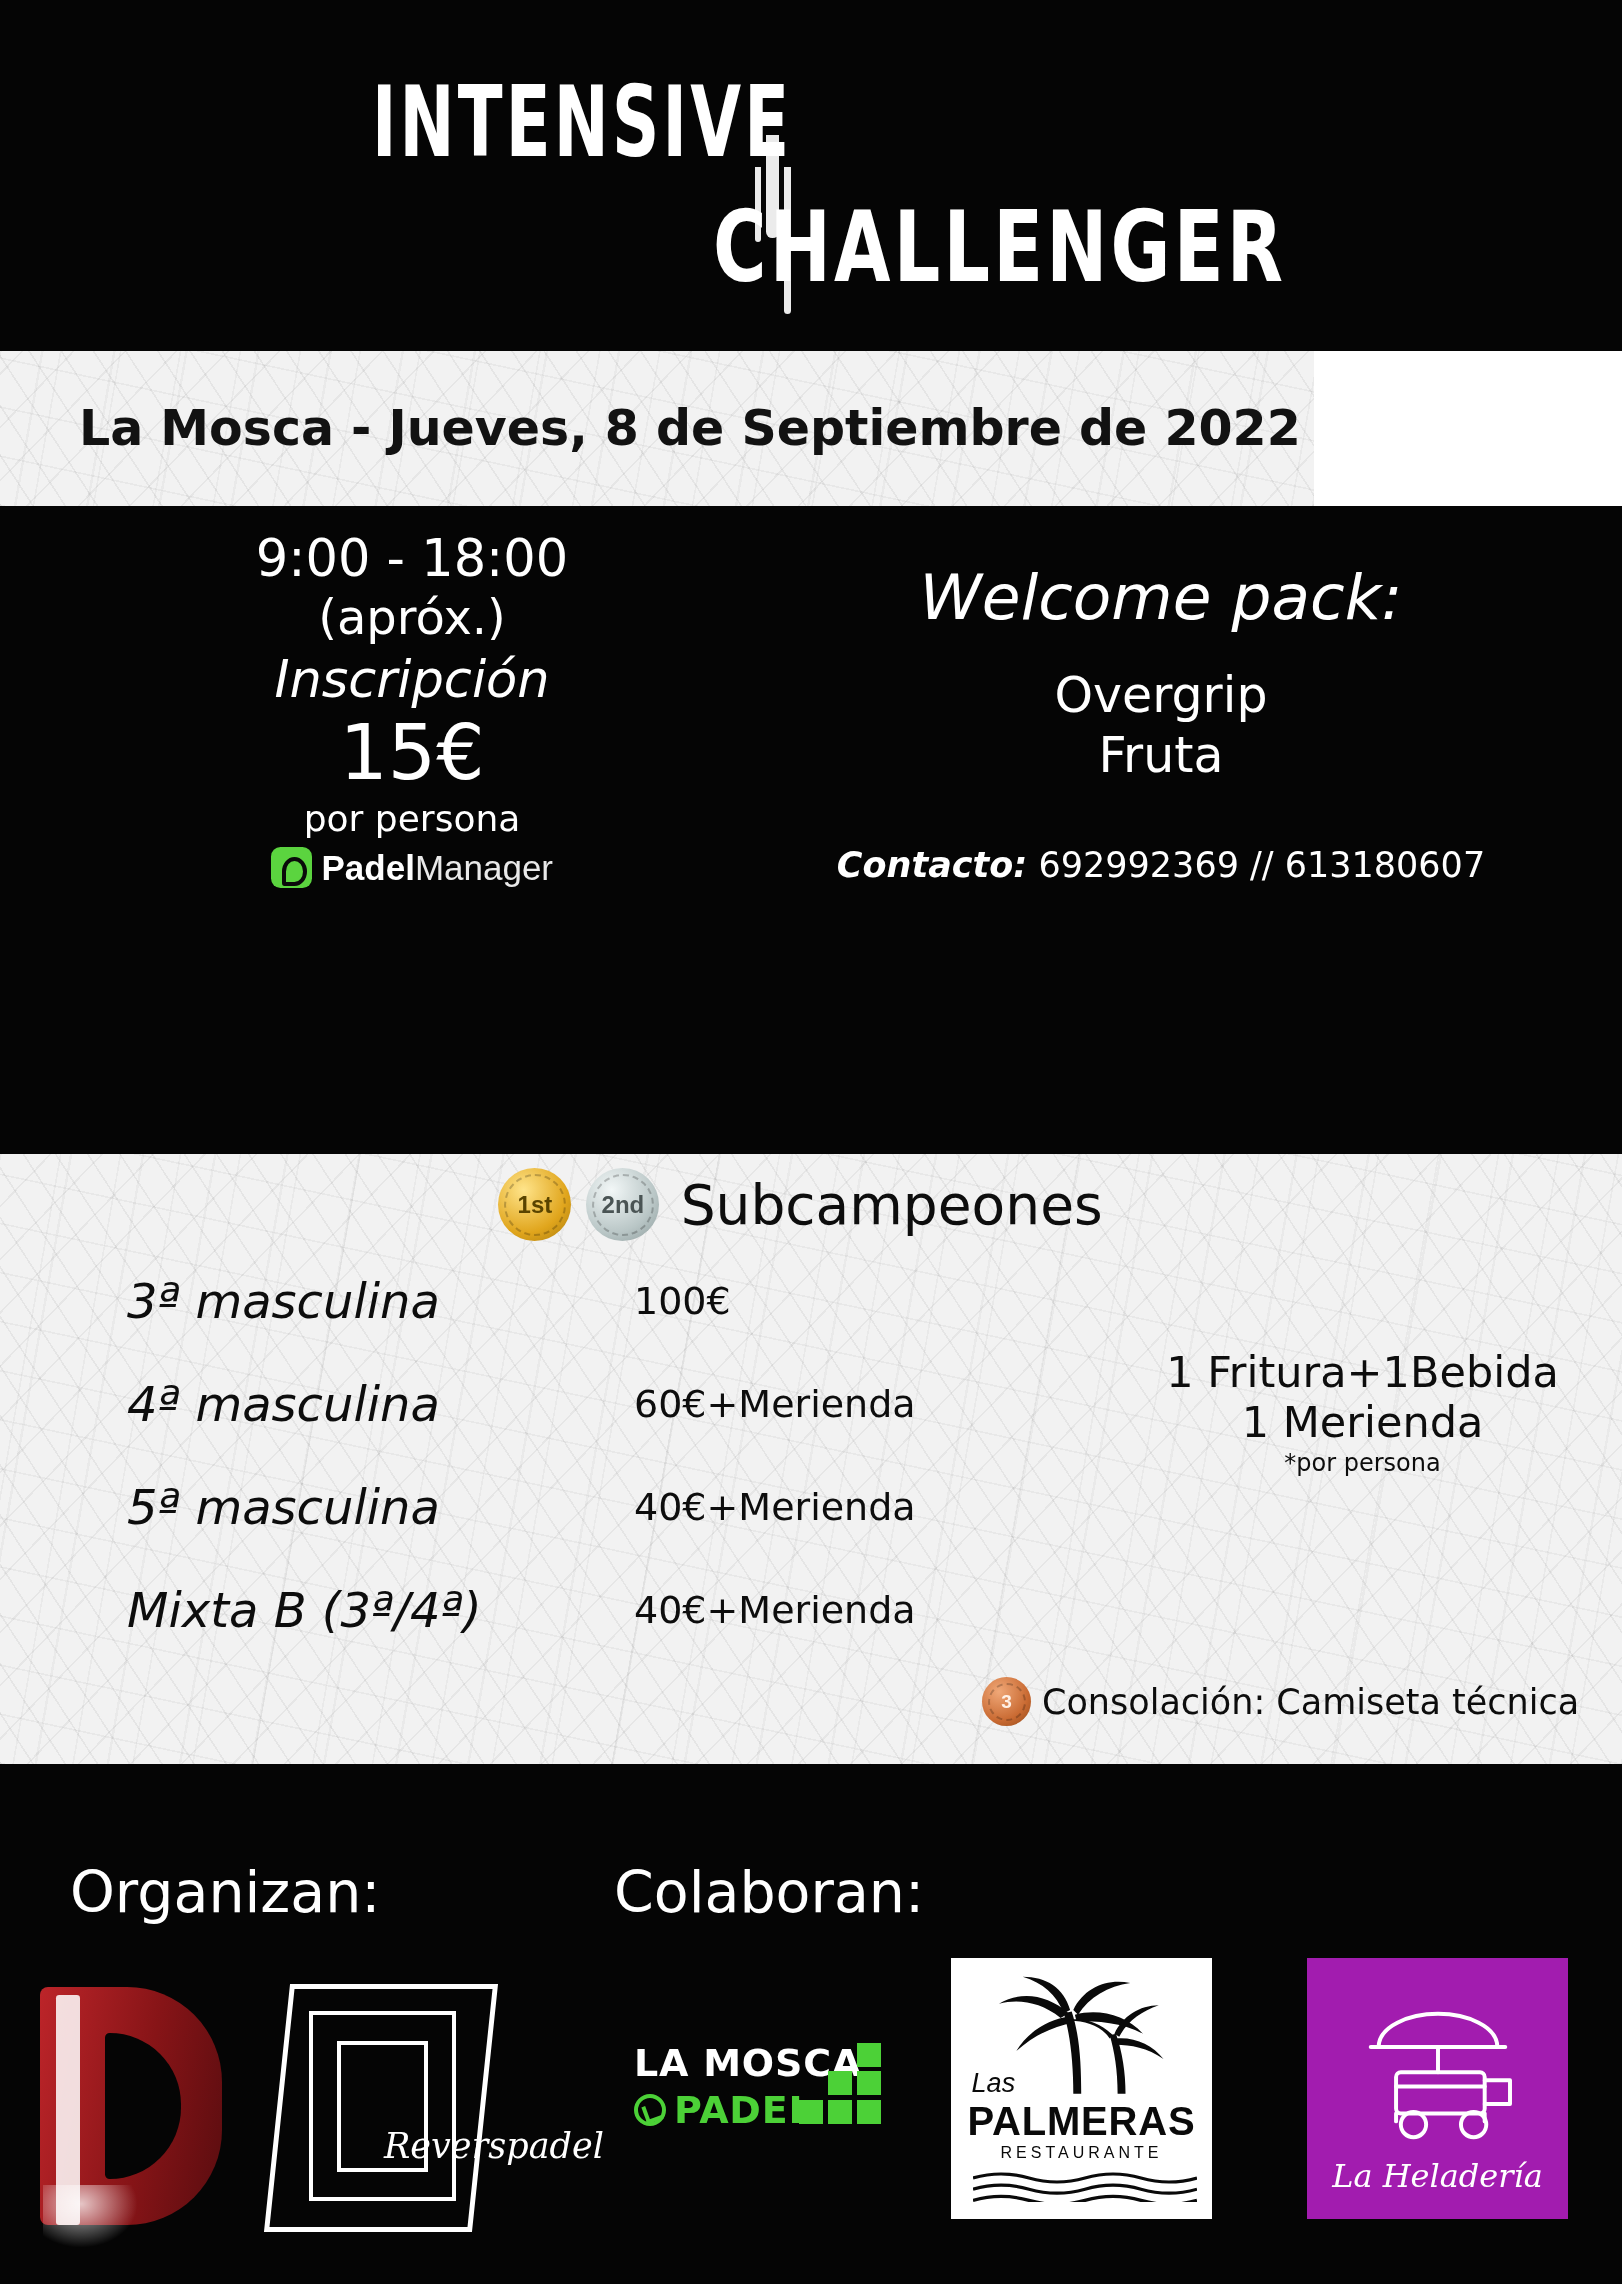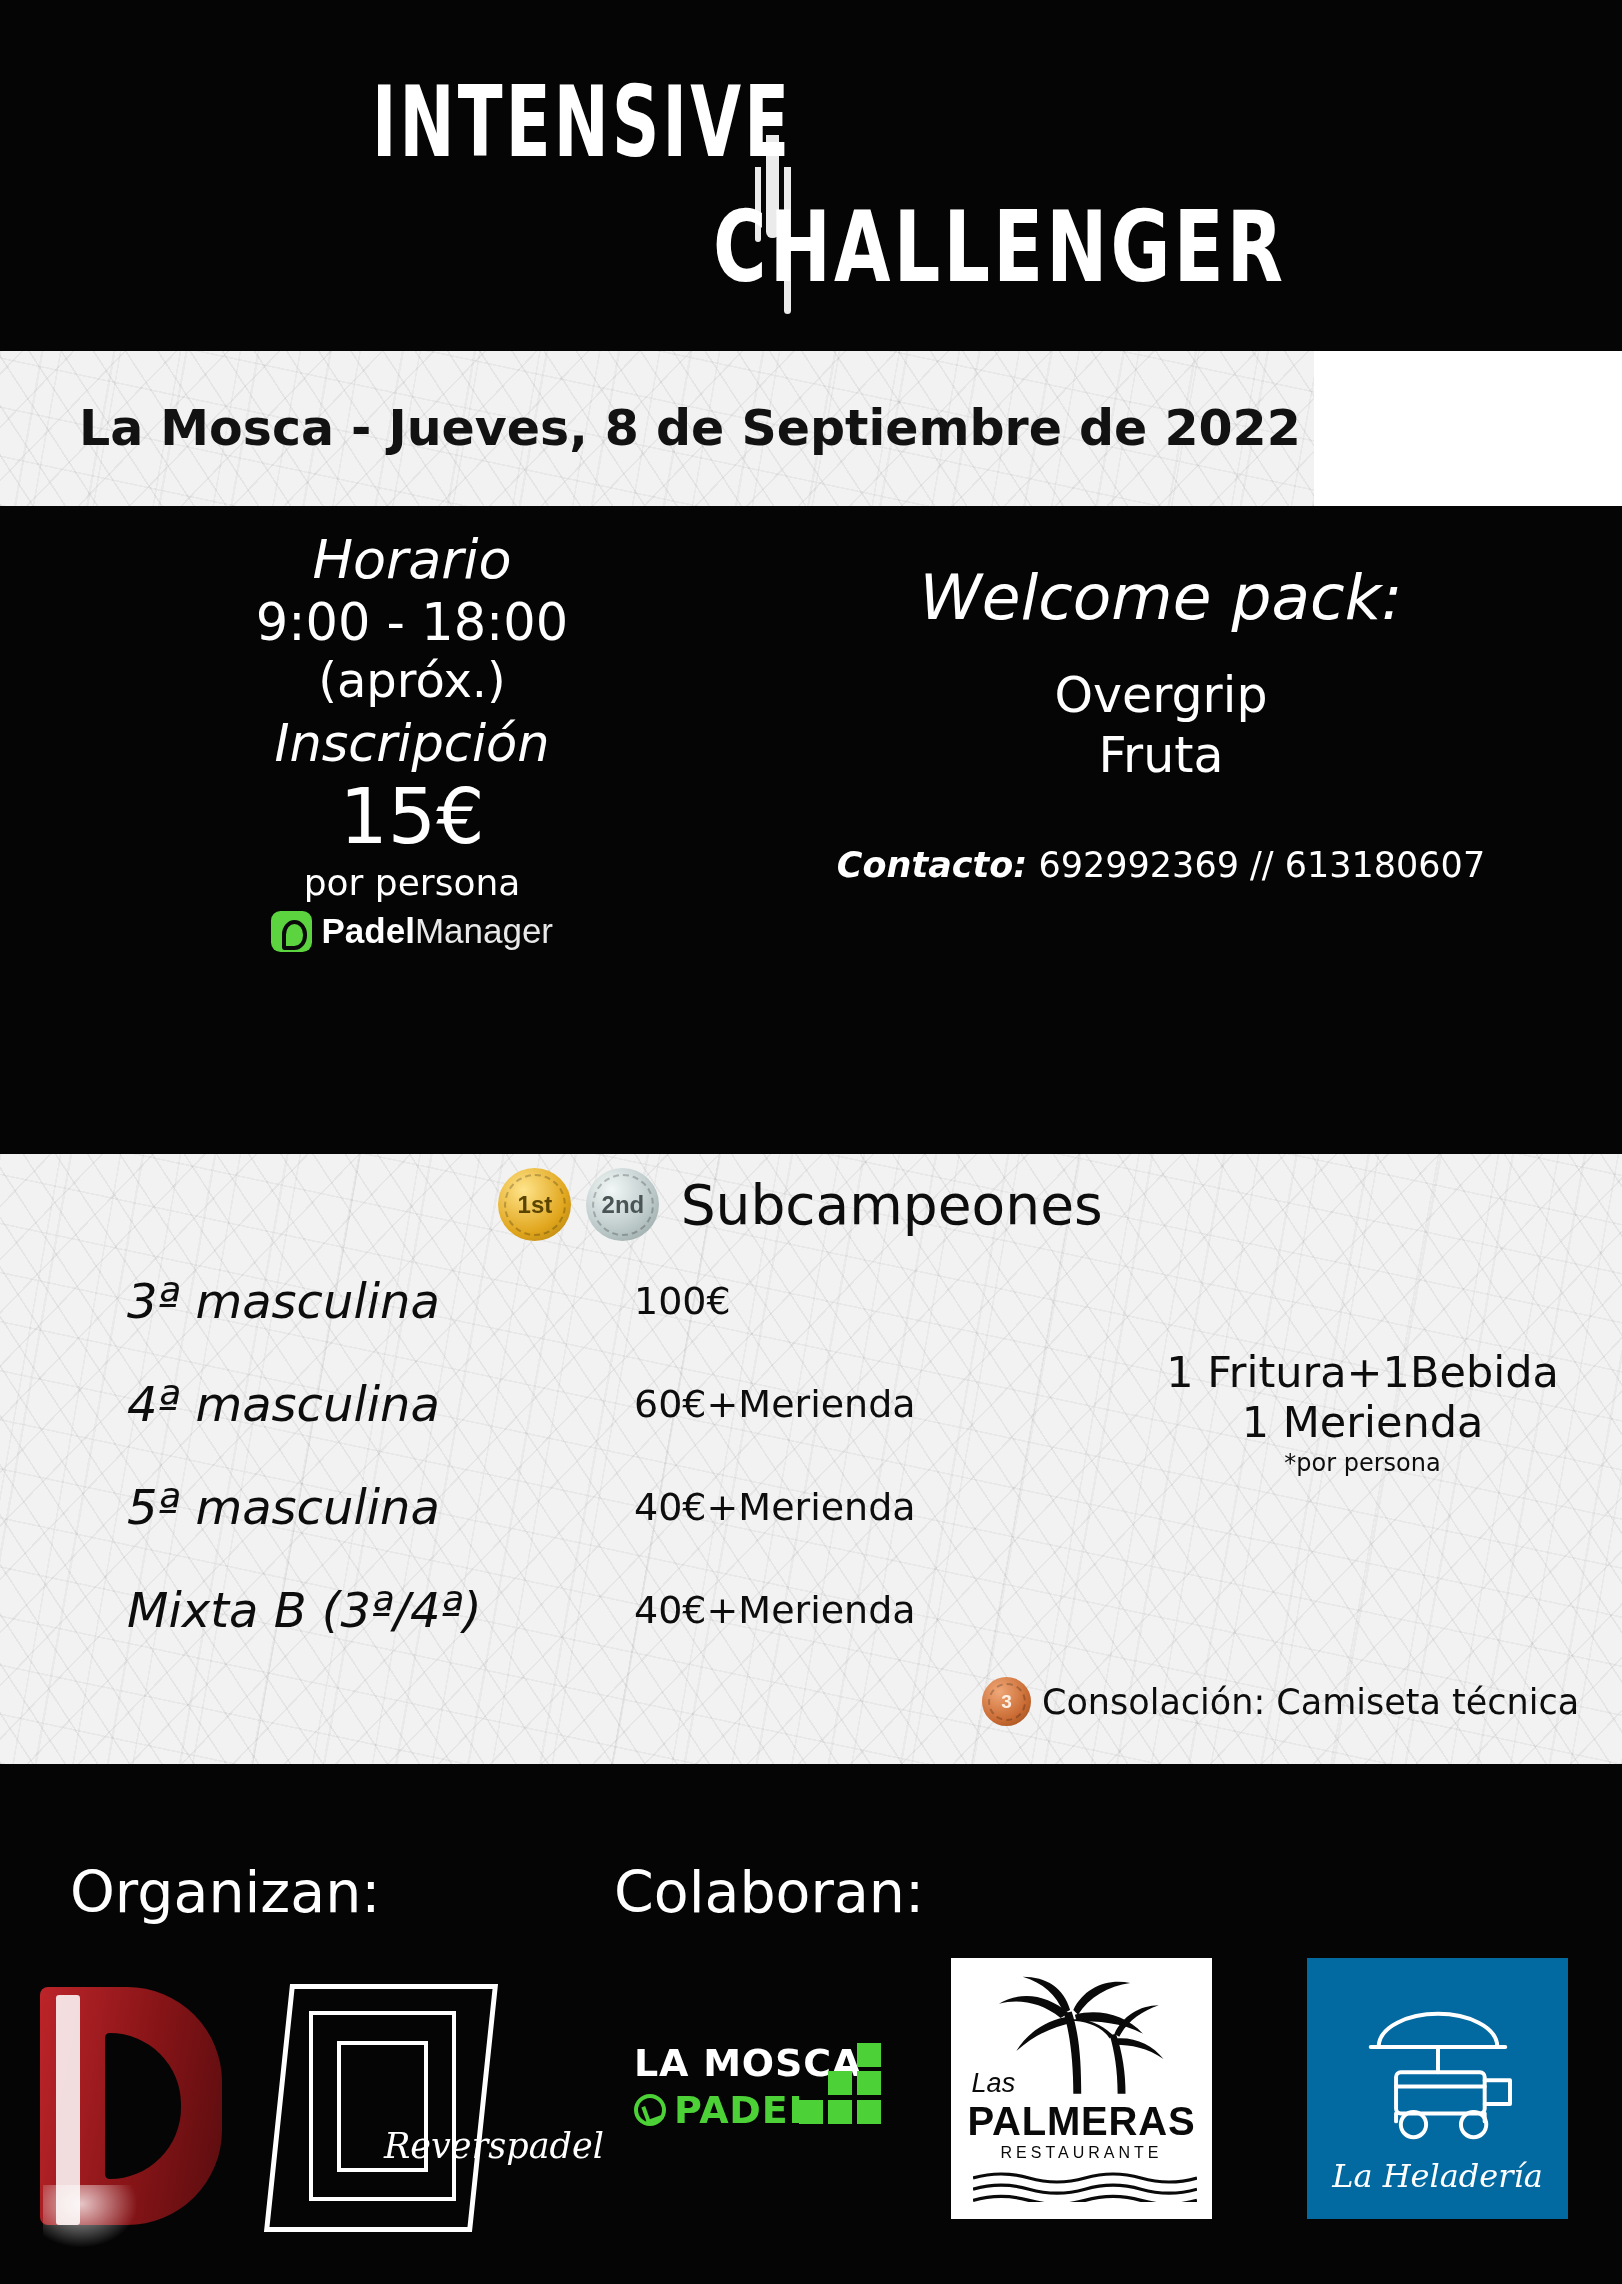--- a/index.html
+++ b/index.html
@@ -451,21 +451,21 @@
   .col2 .cap .l1 { font-style: italic; font-size: 27px; display: block; text-align: left; margin-left: 20.6px; }
   .col2 .cap .l2 { font-weight: 700; font-size: 40px; display: block; letter-spacing: 0.8px; }
   .col2 .cap .l3 { font-size: 16px; letter-spacing: 4px; display: block; }
   .col2 .waves {
     position: absolute;
     left: 22px; right: 22px; bottom: 17.4px;
     height: 32px;
   }
 
   
-  .col3 { left: 1307px; top: 194px; width: 261px; height: 261px; background: #0369a1; }
+  .col3 { left: 1307px; top: 194px; width: 261px; height: 261px; background: #a21caf; }
   .col3 .cart {
     position: absolute;
     left: 50%; top: 46px;
     transform: translateX(-50%);
   }
   .col3 .cap {
     position: absolute;
     left: 0; right: 0; bottom: 24px;
     text-align: center;
     font-family: "DejaVu Serif", serif;
@@ -489,21 +489,20 @@
     </div>
   </div>
 
   <div class="subtitle-band pattern">
     <div class="subtitle-text">La Mosca - Jueves, 8 de Septiembre de 2022</div>
   </div>
 
   <div class="info-band">
 
     <div class="col-left">
-      <div class="h-horario">Horario</div>
       <div class="t-hours">9:00 - 18:00</div>
       <div class="t-aprox">(apróx.)</div>
       <div class="h-inscripcion">Inscripción</div>
       <div class="t-price">15€</div>
       <div class="t-perperson">por persona</div>
       <div class="pm-logo">
         <span class="pm-mark"></span>
         <span class="pm-text"><b>Padel</b><span>Manager</span></span>
       </div>
     </div>

